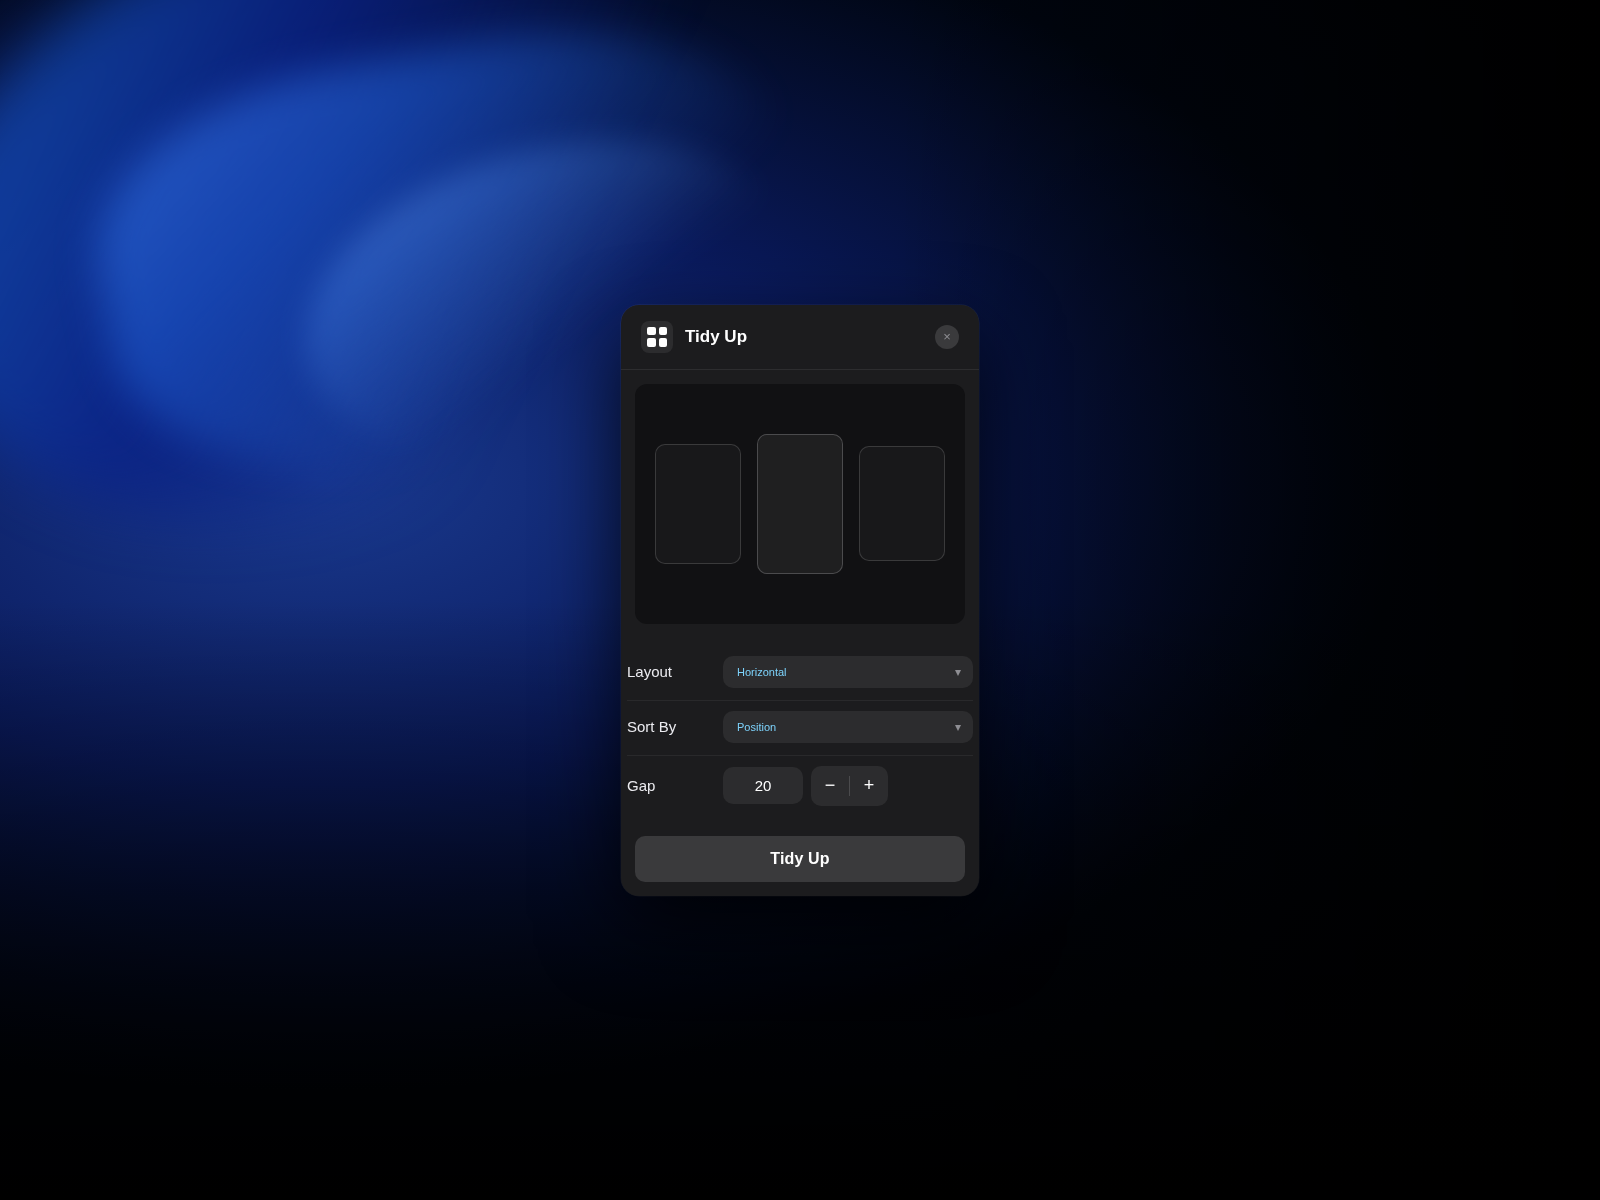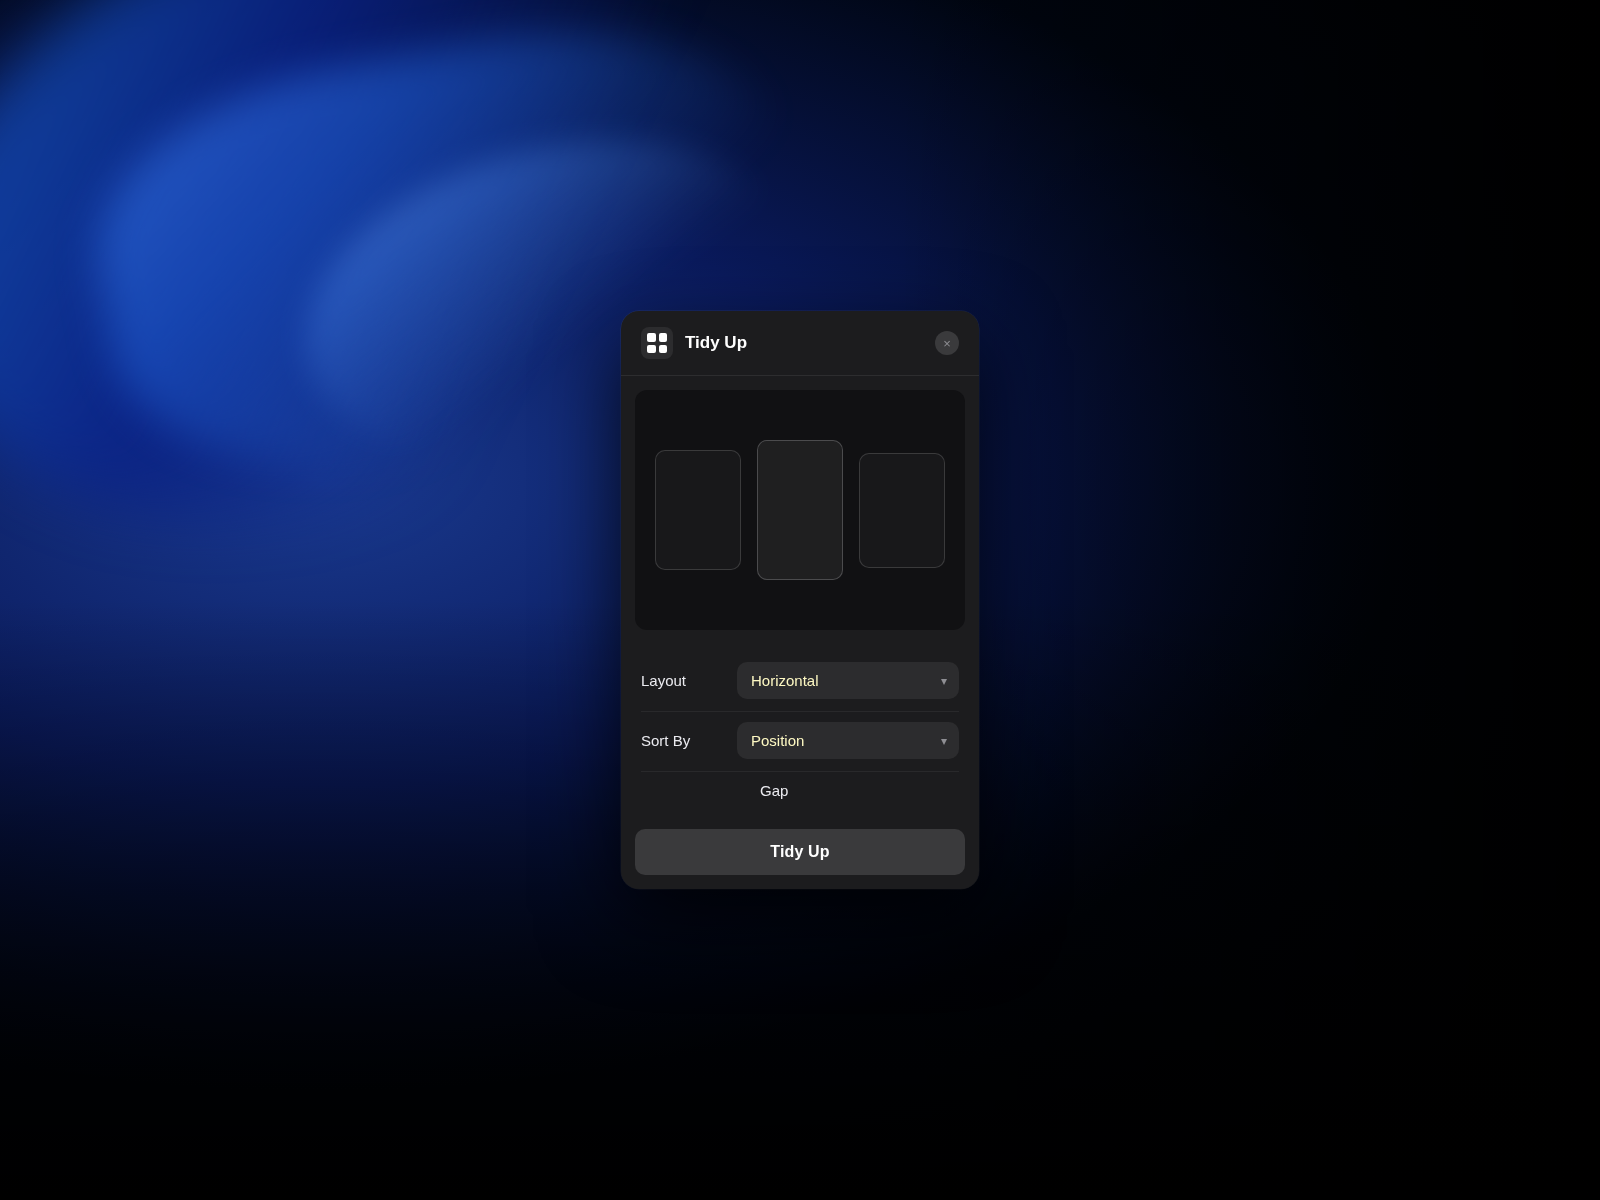--- a/index.html
+++ b/index.html
@@ -175,36 +175,35 @@
       background: rgba(255,255,255,0.06);
       border-color: rgba(255,255,255,0.2);
     }
 
     .preview-card-right {
       width: 90px;
       height: 115px;
     }
 
     .controls-area {
-      padding: 8px 20px 16px;
+      padding: 8px 6px 16px;
       display: flex;
       flex-direction: column;
       gap: 2px;
     }
 
     .control-row {
       display: flex;
       align-items: center;
       padding: 10px 0;
       gap: 16px;
     }
 
     .control-row + .control-row {
       border-top: 0.5px solid rgba(255,255,255,0.06);
-      justify-content: center;
     }
 
     .control-label {
       color: #ebebf0;
       font-size: 15px;
       font-weight: 400;
       width: 80px;
       flex-shrink: 0;
     }
 
@@ -218,22 +217,22 @@
     .select-wrapper {
       flex: 1;
       position: relative;
     }
 
     .select-control {
       width: 100%;
       background: #2c2c2e;
       border: none;
       border-radius: 10px;
-      color: #fef9c3;
-      font-size: 15px;
+      color: #7dd3fc;
+      font-size: 11px;
       font-family: inherit;
       padding: 10px 36px 10px 14px;
       appearance: none;
       cursor: pointer;
       outline: none;
     }
 
     .select-chevron {
       position: absolute;
       right: 12px;
@@ -359,20 +358,28 @@
               <option>Size</option>
               <option>Date</option>
             </select>
             <span class="select-chevron">▾</span>
           </div>
         </div>
       </div>
 
       <div class="control-row">
         <span class="control-label">Gap</span>
+        <div class="control-right">
+          <input type="text" class="gap-value-input" value="20" style="">
+          <div class="stepper">
+            <button class="stepper-btn">−</button>
+            <div class="stepper-divider"></div>
+            <button class="stepper-btn">+</button>
+          </div>
+        </div>
       </div>
 
     </div>
 
     <button class="tidy-up-btn">Tidy Up</button>
 
   </div>
 </div>
 
 </body></html>

